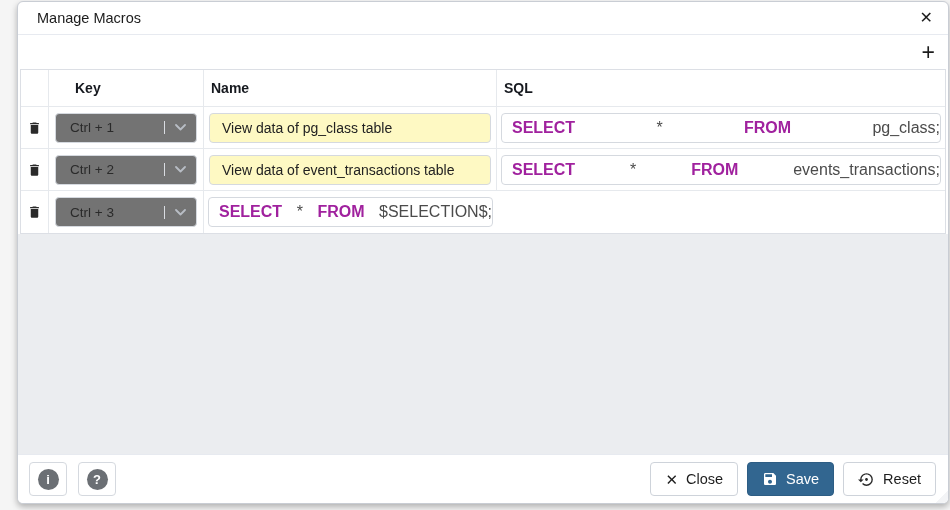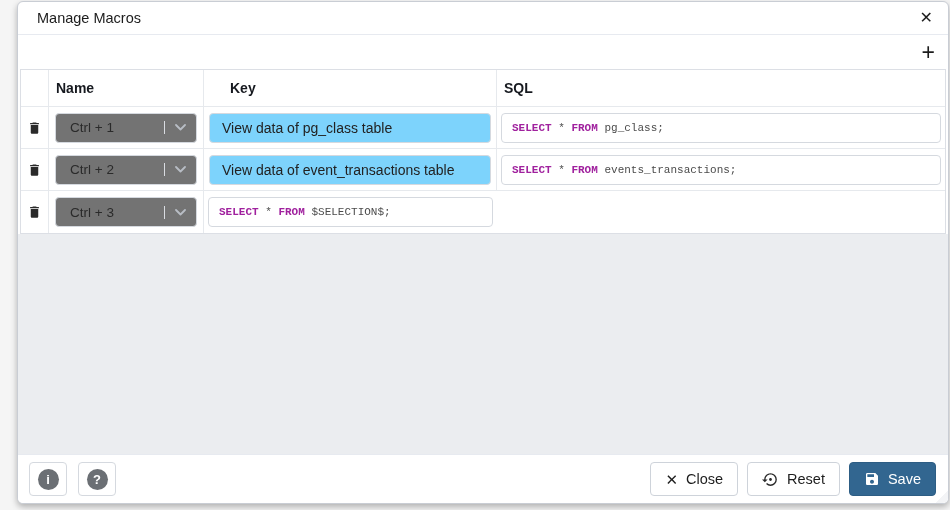--- a/index.html
+++ b/index.html
@@ -92,35 +92,36 @@
   .select-label { flex: 1; padding-left: 14px; font-size: 13.5px; color: #2a2a2a; }
   .select-divider { width: 1px; height: 13px; background: #d9dce1; }
   .select-caret { width: 31px; display: flex; align-items: center; justify-content: center; }
   
   .text-input {
     width: 100%; height: 30px;
     border: 1px solid #d5d9df; border-radius: 4px;
     padding: 0 12px;
     font-size: 14px; color: #222;
     font-family: "Liberation Sans", sans-serif;
-    background: #7dd3fc;
+    background: #fef9c3;
   }
   
   .sql-box {
     width: 100%; height: 30px;
     border: 1px solid #d5d9df; border-radius: 4px;
     background: #fff;
     display: flex; align-items: center;
     padding-left: 10px;
-    font-family: Liberation Mono, monospace;
-    font-size: 11px;
+    font-family: Liberation Sans, sans-serif;
+    font-size: 16px;
     color: #4b4b4b;
     white-space: pre;
     overflow: hidden;
     cursor: text;
+    justify-content: space-between;
   }
   .kw { color: #a0219e; font-weight: 700; }
   
   .body-gray { flex: 1; background: #ebedf0; }
   
   .footer {
     flex: none;
     height: 49px;
     background: #fff;
     border-top: 1px solid #e7eaf0;
@@ -178,22 +179,22 @@
 
   <div class="toolbar">
     <button class="add-btn">
       <span>+</span>
     </button>
   </div>
 
   <div class="grid">
 
     <div class="cell v hcell"></div>
+    <div class="cell v hcell key-h">Key</div>
     <div class="cell v hcell pad">Name</div>
-    <div class="cell v hcell key-h">Key</div>
     <div class="cell hcell pad">SQL</div>
 
     <div class="cell v rcell trash-cell">
       <button class="trash-btn">
         <svg width="15" height="16" viewBox="0 0 24 24" fill="#2a2a2a">
             <path d="M6 19c0 1.1.9 2 2 2h8c1.1 0 2-.9 2-2V7H6v12zM19 4h-3.5l-1-1h-5l-1 1H5v2h14V4z"></path>
           </svg>
       </button>
     </div>
     <div class="cell v rcell key-cell">
@@ -272,30 +273,30 @@
     <button class="icon-btn">
       <span class="circle">?</span>
     </button>
     <div class="spacer"></div>
 
     <button class="btn">
       <span class="bx">✕</span>
       <span>Close</span>
     </button>
 
+    <button class="btn btn-primary">
+      <svg width="16" height="16" viewBox="0 0 24 24" fill="#ffffff">
+          <path d="M17 3H5c-1.11 0-2 .9-2 2v14c0 1.1.89 2 2 2h14c1.1 0 2-.9 2-2V7l-4-4zm-5 16c-1.66 0-3-1.34-3-3s1.34-3 3-3 3 1.34 3 3-1.34 3-3 3zm3-10H5V5h10v4z"></path>
+        </svg>
+      <span>Save</span>
+    </button>
+
     <button class="btn">
       <svg width="17" height="17" viewBox="0 0 24 24" fill="#2b2b2b">
           <path d="M14 12c0-1.1-.9-2-2-2s-2 .9-2 2 .9 2 2 2 2-.9 2-2zm-2-9a9 9 0 0 0-9 9H0l4 4 4-4H5c0-3.87 3.13-7 7-7s7 3.13 7 7-3.13 7-7 7c-1.9 0-3.62-.76-4.88-1.99L5.71 18.4A8.982 8.982 0 0 0 12 21a9 9 0 0 0 0-18z"></path>
         </svg>
       <span>Reset</span>
     </button>
 
-    <button class="btn btn-primary">
-      <svg width="16" height="16" viewBox="0 0 24 24" fill="#ffffff">
-          <path d="M17 3H5c-1.11 0-2 .9-2 2v14c0 1.1.89 2 2 2h14c1.1 0 2-.9 2-2V7l-4-4zm-5 16c-1.66 0-3-1.34-3-3s1.34-3 3-3 3 1.34 3 3-1.34 3-3 3zm3-10H5V5h10v4z"></path>
-        </svg>
-      <span>Save</span>
-    </button>
-
     <div class="grip"></div>
   </div>
 
 </div>
 
 </body></html>

